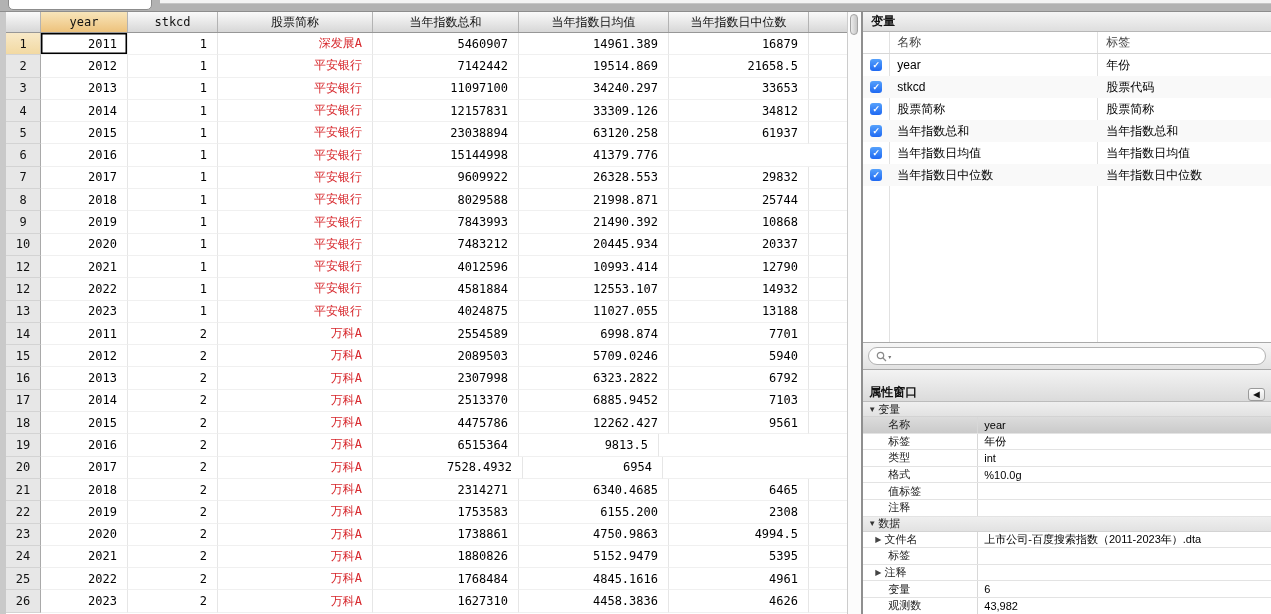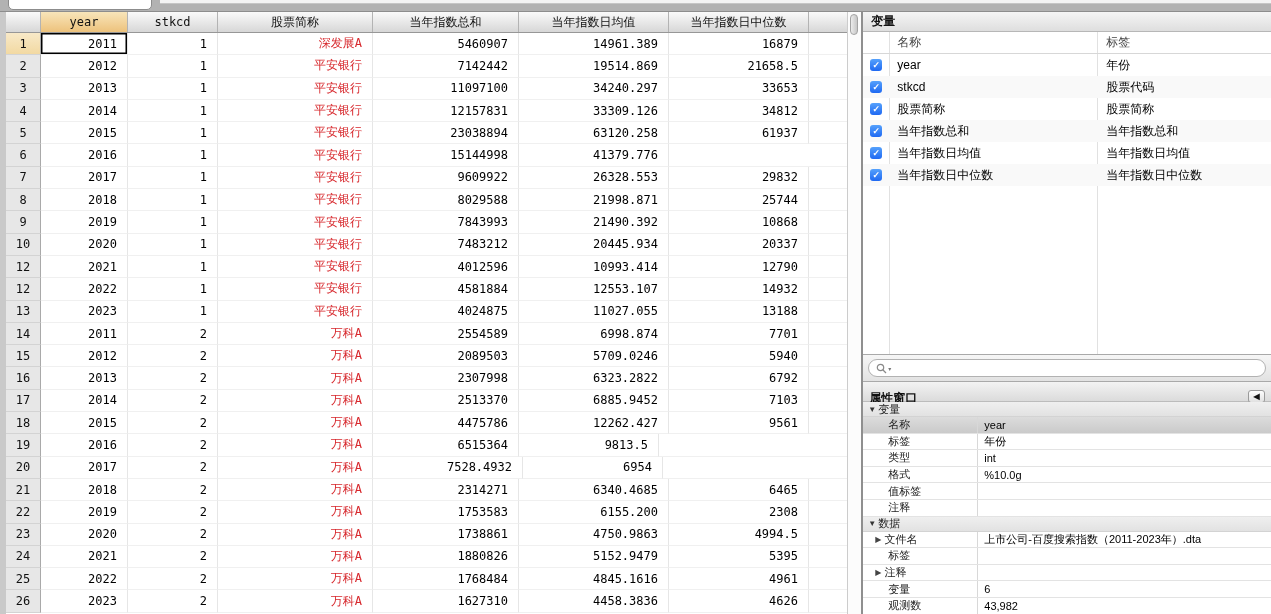--- a/index.html
+++ b/index.html
@@ -60,23 +60,23 @@
         color:#fff;font-size:9px;line-height:12px;text-align:center;font-weight:bold;}
   .vname{width:208px;box-sizing:border-box;padding-left:8px;}
   .vlabel{padding-left:9px;}
 
   .search-row{height:27px;box-sizing:border-box;background:linear-gradient(#f6f6f6,#e2e2e2);
               border-top:1px solid #a9a9a9;display:flex;align-items:center;padding:0 5px;}
   .pill{flex:1;height:18px;box-sizing:border-box;border:1px solid #b2b2b2;border-radius:9px;
         background:#fff;display:flex;align-items:center;padding-left:7px;gap:1px;}
   .chev{font-size:6px;color:#777;}
 
-  .props-title{height:21px;box-sizing:border-box;background:linear-gradient(#f3f3f3,#dbdbdb);
-               border-top:1px solid #a9a9a9;border-bottom:1px solid #bcbcbc;display:flex;align-items:flex-start;
-               padding:8px 6px;font-size:12px;font-weight:bold;color:#111;}
+  .props-title{height:33px;box-sizing:border-box;background:linear-gradient(#f3f3f3,#dbdbdb);
+               border-top:1px solid #a9a9a9;border-bottom:1px solid #bcbcbc;display:flex;align-items:flex-end;
+               padding:0 6px;font-size:12px;font-weight:bold;color:#111;}
   .collapse-btn{margin-left:auto;width:17px;height:13px;box-sizing:border-box;border:1px solid #9a9a9a;
                 border-radius:3px;background:linear-gradient(#fdfdfd,#e1e1e1);font-size:8px;line-height:11px;
                 text-align:center;color:#111;}
 
   .props{height:212px;background:#fff;overflow:hidden;font-size:11px;}
   .sec{height:15px;box-sizing:border-box;background:linear-gradient(#efefef,#e2e2e2);
        border-bottom:1px solid #d3d3d3;display:flex;align-items:center;padding-left:5px;color:#222;}
   .sec .tri{font-size:8px;margin-right:2px;color:#333;}
   .prow{height:16.6px;box-sizing:border-box;display:flex;border-bottom:1px solid #e3e3e3;background:#fff;}
   .prow.sel{background:linear-gradient(#dcdcdc,#cacaca);}

